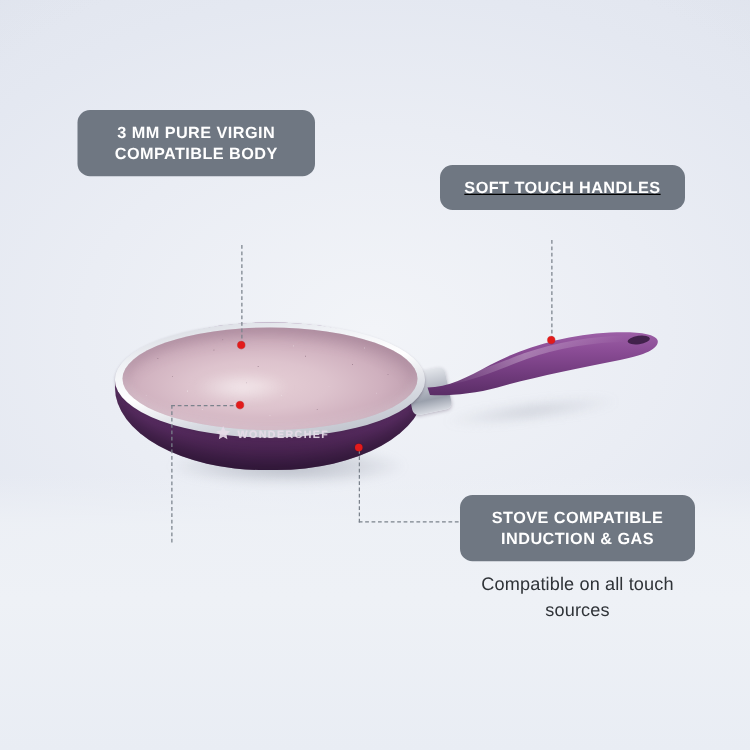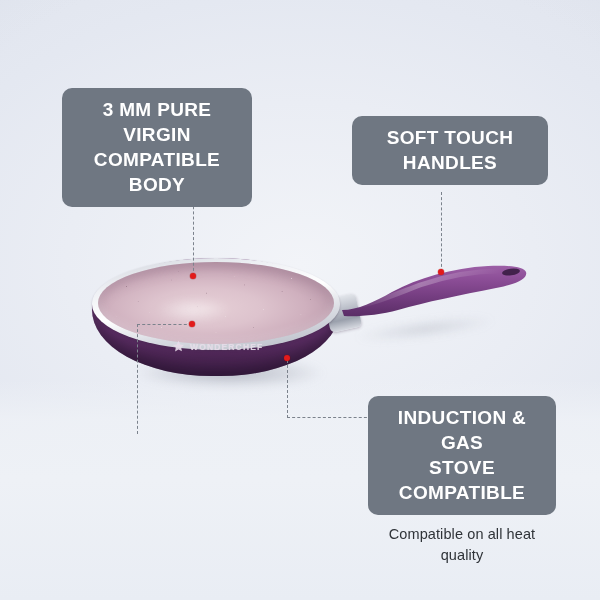--- a/index.html
+++ b/index.html
@@ -27,38 +27,38 @@
   }
 
   
   .callout{position:absolute;}
   .badge{
     background:#6f7782;
     color:#ffffff;
     border-radius:10px;
     padding:9px 14px 10px;
     text-align:center;
-    font-size:19px;
+    font-size:13px;
     font-weight:bold;
     letter-spacing:.35px;
     line-height:1.32;
     box-sizing:border-box;
   }
   .desc{
     margin-top:9px;
     text-align:center;
     color:#2f3338;
     font-size:14.5px;
     line-height:1.42;
     letter-spacing:.1px;
   }
 
   #c-alu{left:62px;top:88px;width:190px;}
   #c-alu .badge{width:190px;}
-  #c-handle{left:352px;top:116px;width:196px;}
+  #c-handle{left:352px;top:132px;width:196px;text-decoration:underline;}
   #c-handle .badge{width:196px;}
   #c-coat{left:38px;top:432px;width:198px;}
   #c-coat .badge{width:198px;}
   #c-ind{left:368px;top:396px;width:188px;}
   #c-ind .badge{width:188px;}
 
   
   .conn{position:absolute;pointer-events:none;}
   .vline{
     position:absolute;width:0;border-left:1.3px dashed #7b828c;
@@ -268,19 +268,19 @@
 
   <div class="callout" id="c-handle">
     <div class="badge">
       <div>SOFT TOUCH HANDLES</div>
     </div>
   </div>
 
 
   <div class="callout" id="c-ind">
     <div class="badge">
+      <div>STOVE COMPATIBLE</div>
       <div>INDUCTION &amp; GAS</div>
-      <div>STOVE COMPATIBLE</div>
-    </div>
-    <div class="desc">Compatible on all heat quality</div>
+    </div>
+    <div class="desc">Compatible on all touch sources</div>
   </div>
 
 </div>
 
 </body></html>

